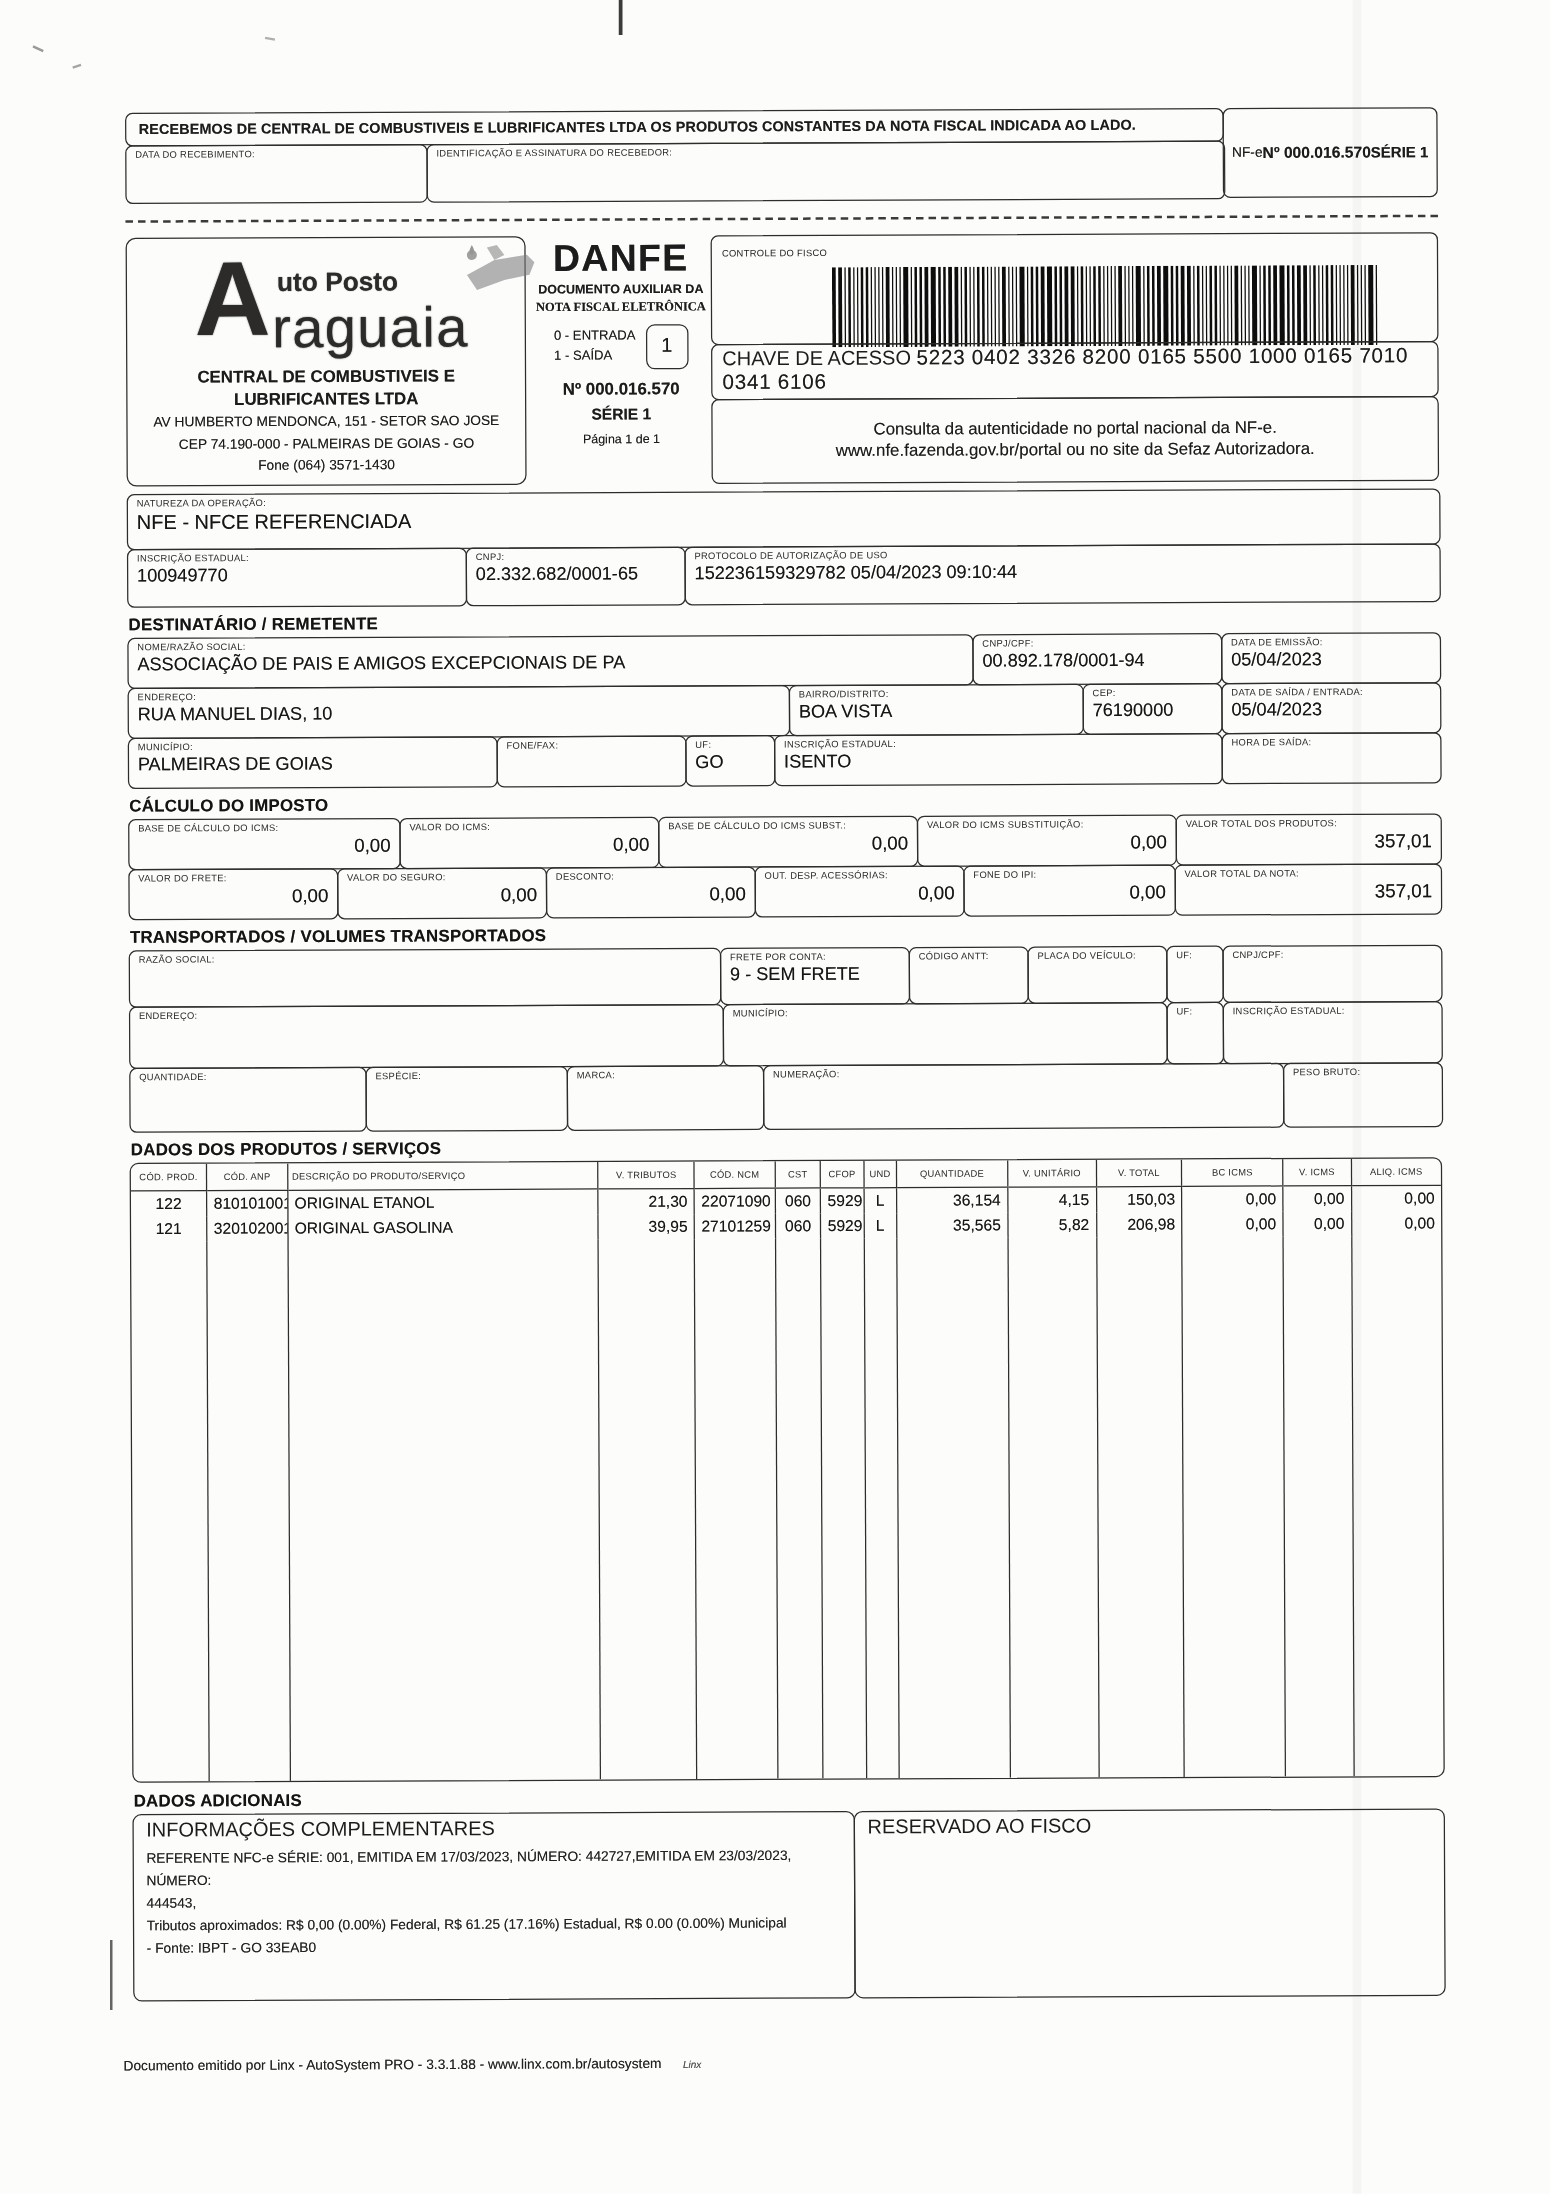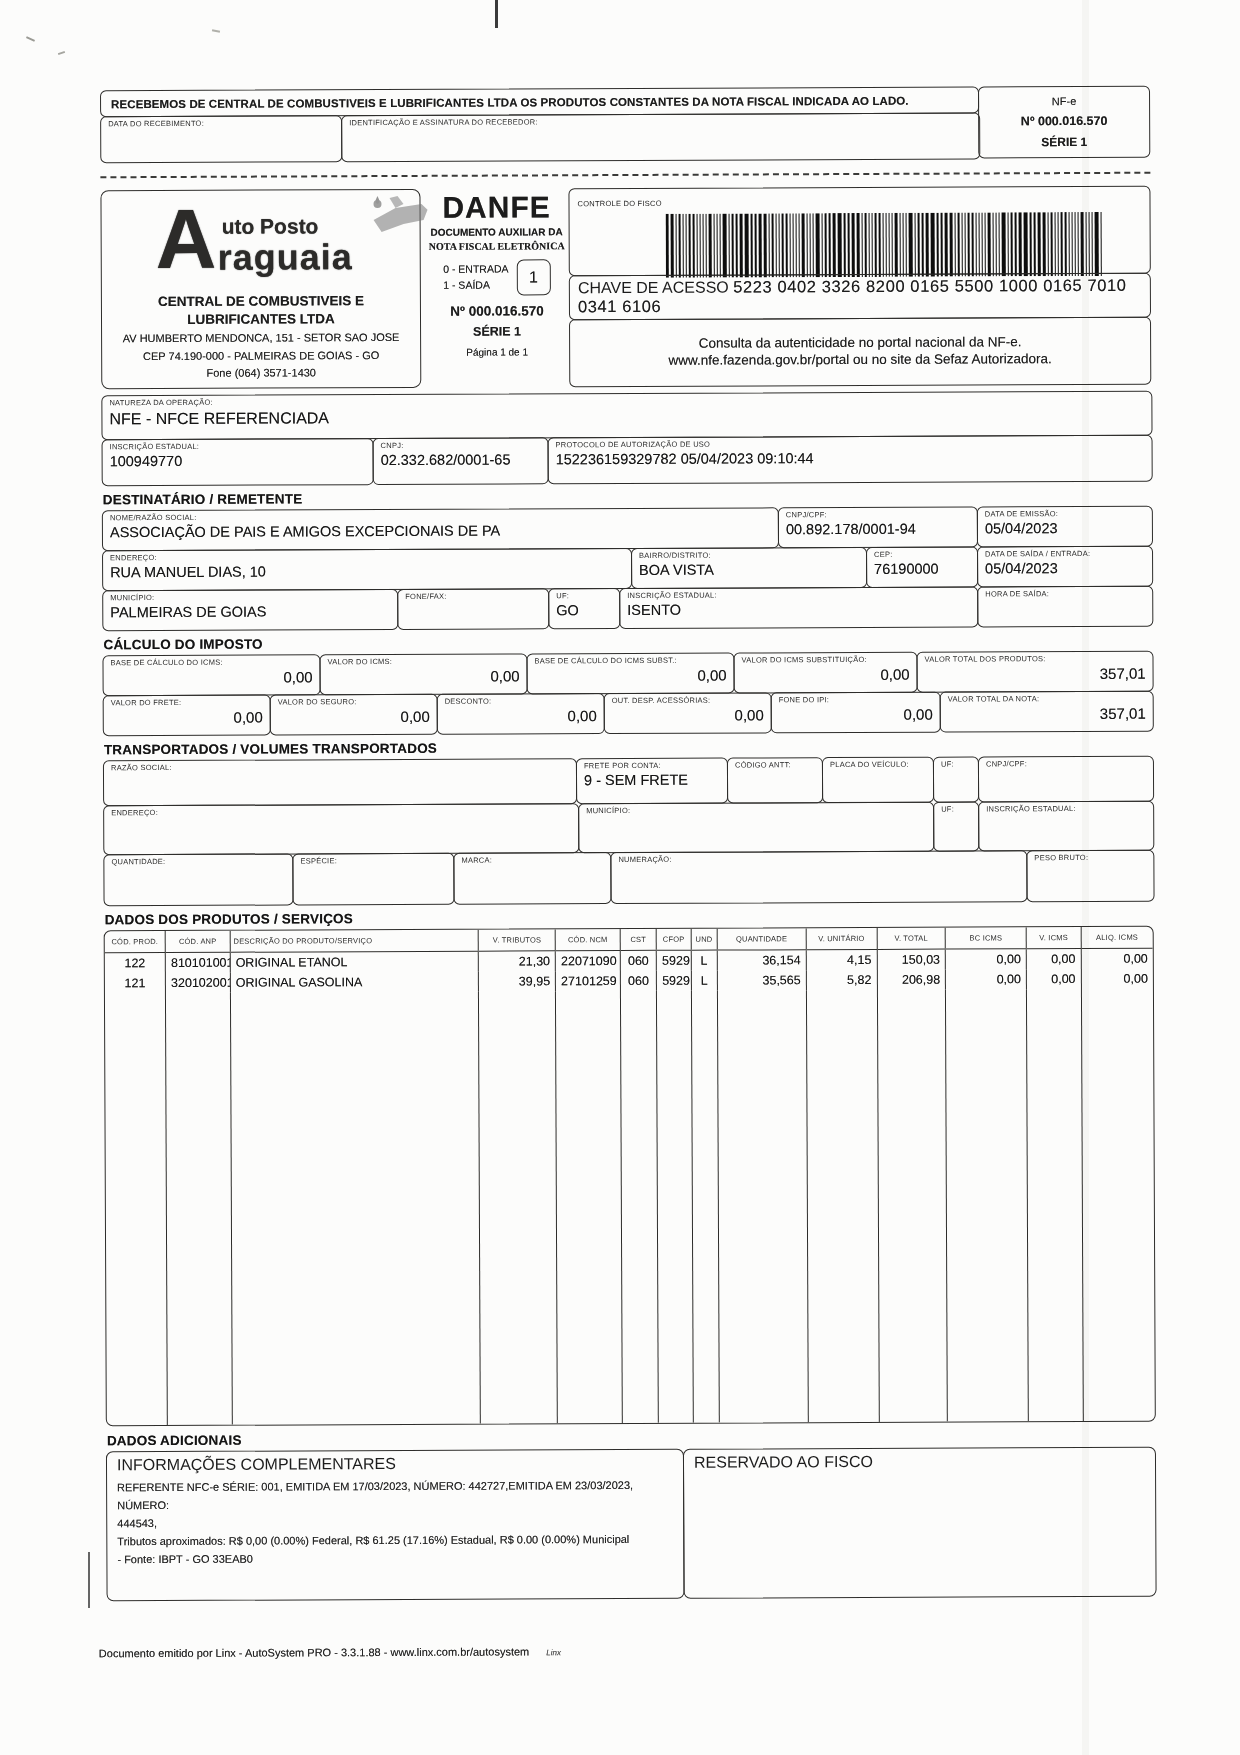--- a/index.html
+++ b/index.html
@@ -25,33 +25,33 @@
   .fld .lb{display:block;font-size:7.5px;letter-spacing:.25px;color:#2a2a2a;white-space:nowrap;}
   .fld .vl{display:block;font-size:14.5px;line-height:1.45;color:#161616;white-space:nowrap;}
   .fld.num .vl{text-align:right;font-size:15px;}
   .grow{flex:1;}
   .sechead{font-size:13.5px;font-weight:bold;letter-spacing:.2px;color:#141414;margin:7px 0 3px 1px;}
   
   .rec-left{flex:1;display:flex;flex-direction:column;}
   .rec-statement{border:1.5px solid #2e2d2b;border-radius:6px;padding:7px 10px 6px;font-size:11.5px;font-weight:bold;letter-spacing:.1px;}
   .rec-fields{display:flex;margin-top:-1px;}
   .nfe-box{width:172px;margin-left:-1px;border:1.5px solid #2e2d2b;border-radius:6px;
-    display:flex;flex-direction:column;justify-content:space-between;align-items:center;
+    display:flex;flex-direction:row;justify-content:center;align-items:center;
     padding:8px 4px;box-sizing:border-box;font-size:11px;}
   .nfe-box .n2{font-size:12.5px;font-weight:bold;}
   .nfe-box .n3{font-size:12px;font-weight:bold;}
   .cutline{border:none;border-top:2.5px dashed #3a3a38;margin:14px 0 12px 0;}
   
   .hdr{display:flex;align-items:stretch;}
   .emit-box{width:320px;border:1.5px solid #2e2d2b;border-radius:8px;box-sizing:border-box;
     padding:8px 6px 6px;text-align:center;}
   .logo{position:relative;height:88px;margin:2px 0 4px 18px;text-align:left;color:#2c2b29;}
   .logo .bigA{position:absolute;left:30px;top:-4px;font-size:84px;font-weight:bold;line-height:1;text-shadow:0 0 1.2px #444;}
   .logo .l1{position:absolute;left:96px;top:14px;font-size:21px;font-weight:bold;text-shadow:0 0 .8px #444;}
-  .logo .l2{position:absolute;left:92px;top:36px;font-size:36px;font-weight:bold;letter-spacing:1px;text-shadow:0 0 1.2px #444;}
+  .logo .l2{position:absolute;left:92px;top:36px;font-size:45px;font-weight:normal;letter-spacing:1px;text-shadow:0 0 1.2px #444;}
   .nozzle{position:absolute;left:218px;top:-6px;opacity:.55;}
   .emit-name{font-size:13.5px;font-weight:bold;line-height:1.35;}
   .emit-addr{font-size:11px;line-height:1.4;margin-top:2px;}
   .danfe-col{width:148px;box-sizing:border-box;text-align:center;padding:4px 2px 0 6px;}
   .danfe-title{font-size:30px;font-weight:bold;letter-spacing:1px;line-height:1;}
   .danfe-sub{font-size:10px;font-weight:bold;line-height:1.35;margin-top:3px;}
   .es-row{display:flex;align-items:center;justify-content:center;margin-top:7px;gap:8px;}
   .es-lines{font-size:10.5px;text-align:left;line-height:1.5;}
   .one-box{width:32px;height:34px;border:1.5px solid #2e2d2b;border-radius:7px;
     display:flex;align-items:center;justify-content:center;font-size:16px;}
@@ -374,21 +374,21 @@
       <span class="vl txt">0,00</span>
     </div>
     <div class="fld num" style="width:208px;">
       <span class="lb">VALOR DO ICMS:</span>
       <span class="vl txt">0,00</span>
     </div>
     <div class="fld num" style="width:208px;">
       <span class="lb">BASE DE CÁLCULO DO ICMS SUBST.:</span>
       <span class="vl txt">0,00</span>
     </div>
-    <div class="fld num" style="width:184px;">
+    <div class="fld num" style="width:208px;">
       <span class="lb">VALOR DO ICMS SUBSTITUIÇÃO:</span>
       <span class="vl txt">0,00</span>
     </div>
     <div class="fld num grow">
       <span class="lb">VALOR TOTAL DOS PRODUTOS:</span>
       <span class="vl txt">357,01</span>
     </div>
   </div>
   <div class="row">
     <div class="fld num" style="width:168px;">

